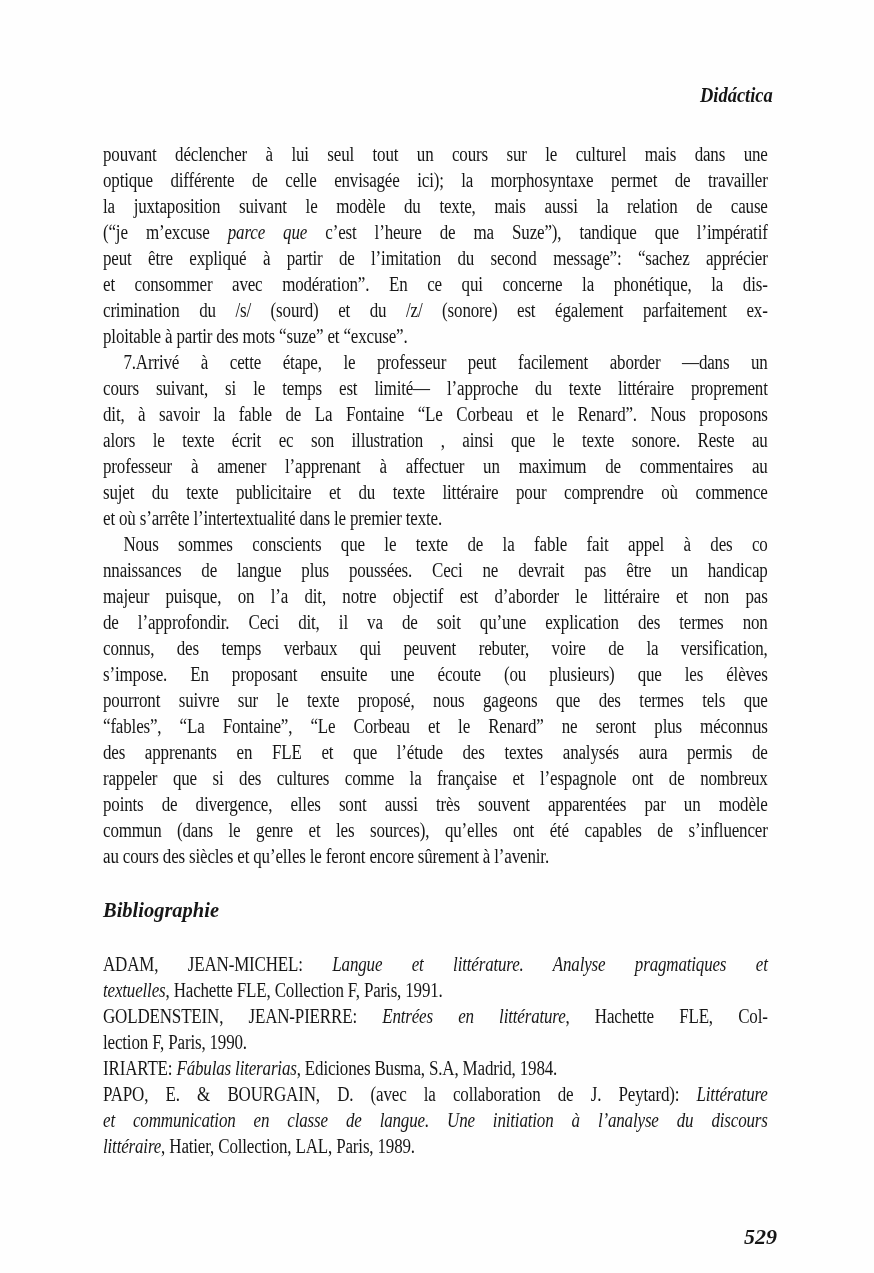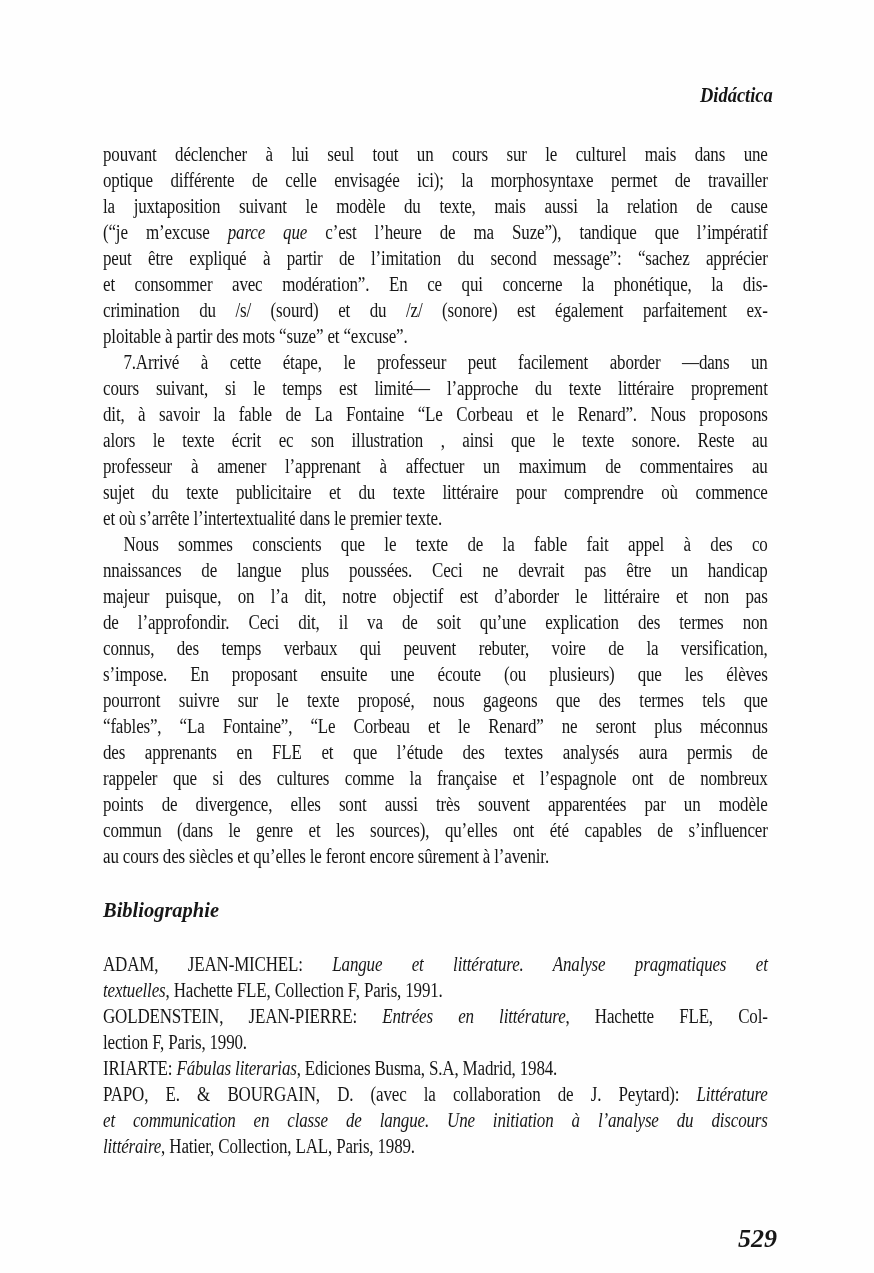--- a/index.html
+++ b/index.html
@@ -40,21 +40,21 @@
   .paragraph.indent .line:first-child { text-indent: 24px; }
   .bib-heading {
     position: absolute; top: 897px; left: 103px; margin: 0;
     font-size: 22px; line-height: 26px;
     font-weight: bold; font-style: italic;
     transform: scaleX(0.93); transform-origin: 0 0;
     white-space: nowrap;
   }
   .page-number {
     position: absolute; top: 1224px; right: 97px;
-    font-size: 26px; font-weight: bold; font-style: italic;
+    font-size: 22px; font-weight: bold; font-style: italic;
     white-space: nowrap;
   }
 </style>
 </head>
 <body>
 
 <div class="page">
   <div class="running-header">Didáctica</div>
 
   <div class="text-col body-text">

